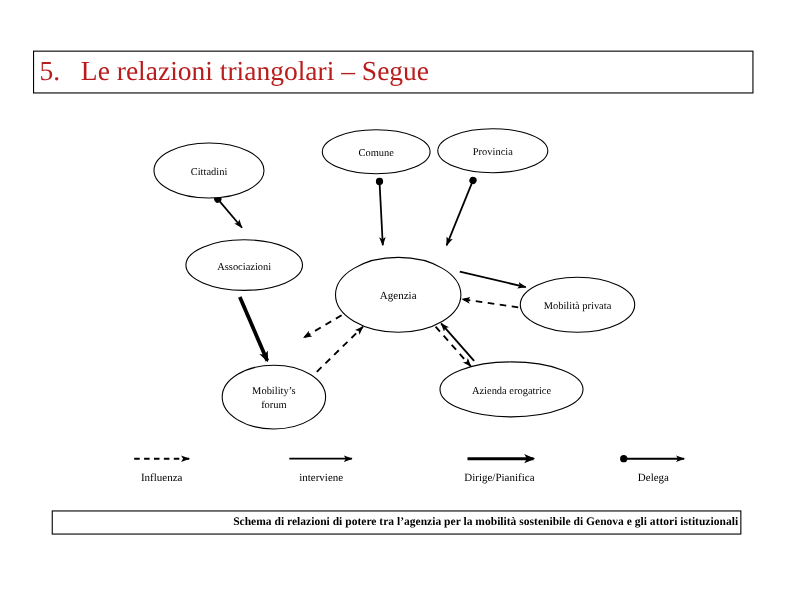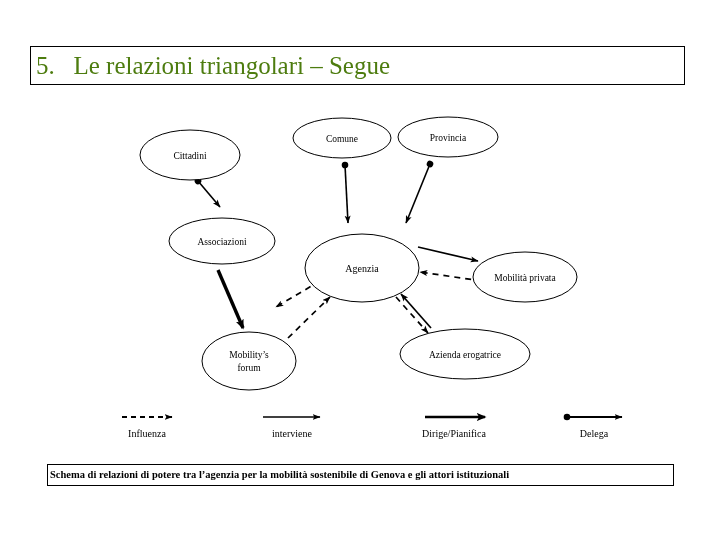--- a/index.html
+++ b/index.html
@@ -10,21 +10,21 @@
   }
   #slide{position:absolute;inset:0;width:720px;height:540px;}
 
   
   .title-box{
     position:absolute;left:30px;top:46px;width:655px;height:39px;
     border:1px solid #000;background:#fff;box-sizing:border-box;
   }
   .title-text{
     position:absolute;left:36px;top:48px;width:640px;height:34px;
-    font-size:25px;line-height:35px;color:#4d7c0f;white-space:pre;
+    font-size:25px;line-height:35px;color:#b91c1c;white-space:pre;
     font-family:"Liberation Serif", serif;
   }
 
   
   #diagram{position:absolute;left:0;top:95px;width:720px;height:360px;}
   .node-label{
     font-family:"Liberation Serif", serif;
     font-size:9.5px;fill:#000;text-anchor:middle;
   }
   .node-label.big{font-size:10px;}
@@ -34,21 +34,21 @@
   }
   .ell{fill:#ffffff;stroke:#000000;stroke-width:1;}
 
   
   .caption-box{
     position:absolute;left:47px;top:464px;width:627px;height:22px;
     border:1px solid #000;background:#fff;box-sizing:border-box;
   }
   .caption-text{
     position:absolute;left:50px;top:464px;width:621px;height:22px;
-    line-height:22px;text-align:left;font-weight:bold;font-size:10.5px;
+    line-height:22px;text-align:right;font-weight:bold;font-size:10.5px;
     color:#000;white-space:nowrap;
     font-family:"Liberation Serif", serif;
   }
 
   
   .footer{
     position:absolute;left:0;top:508px;width:720px;height:32px;
   }
 </style>
 </head>

